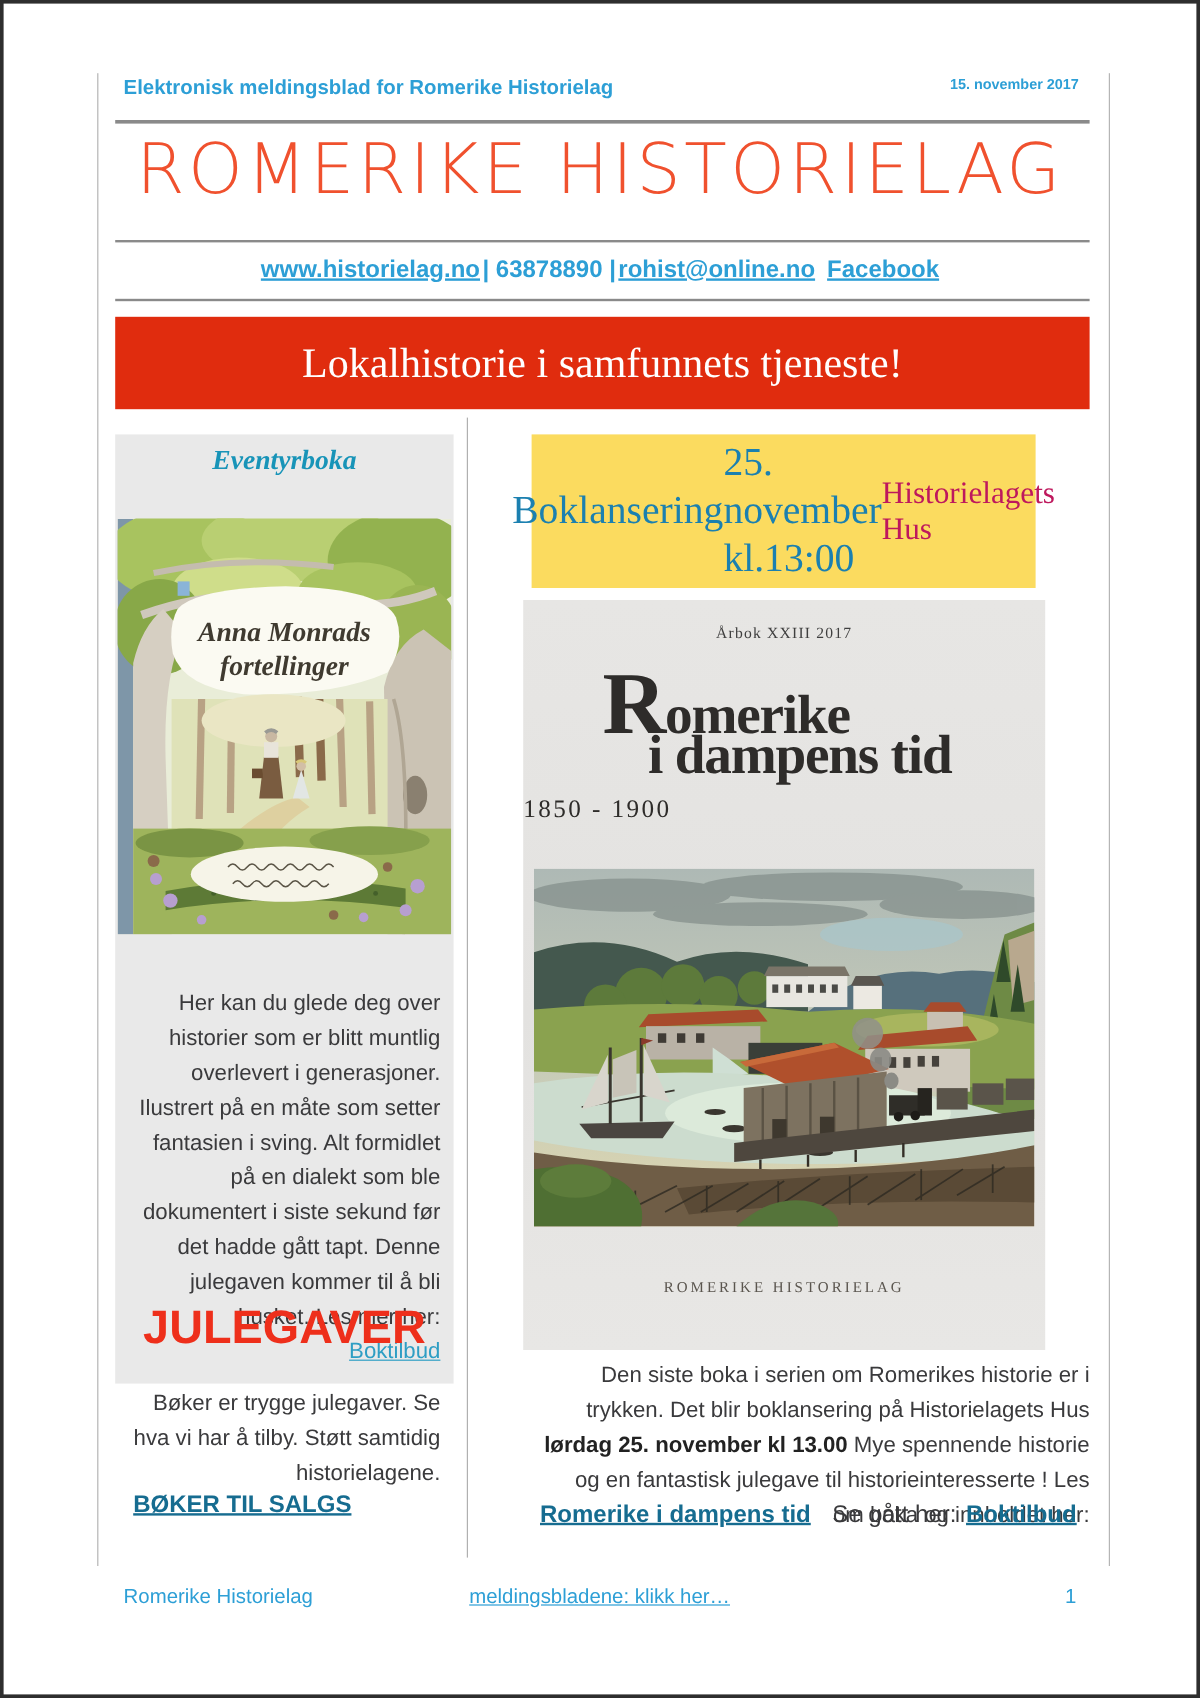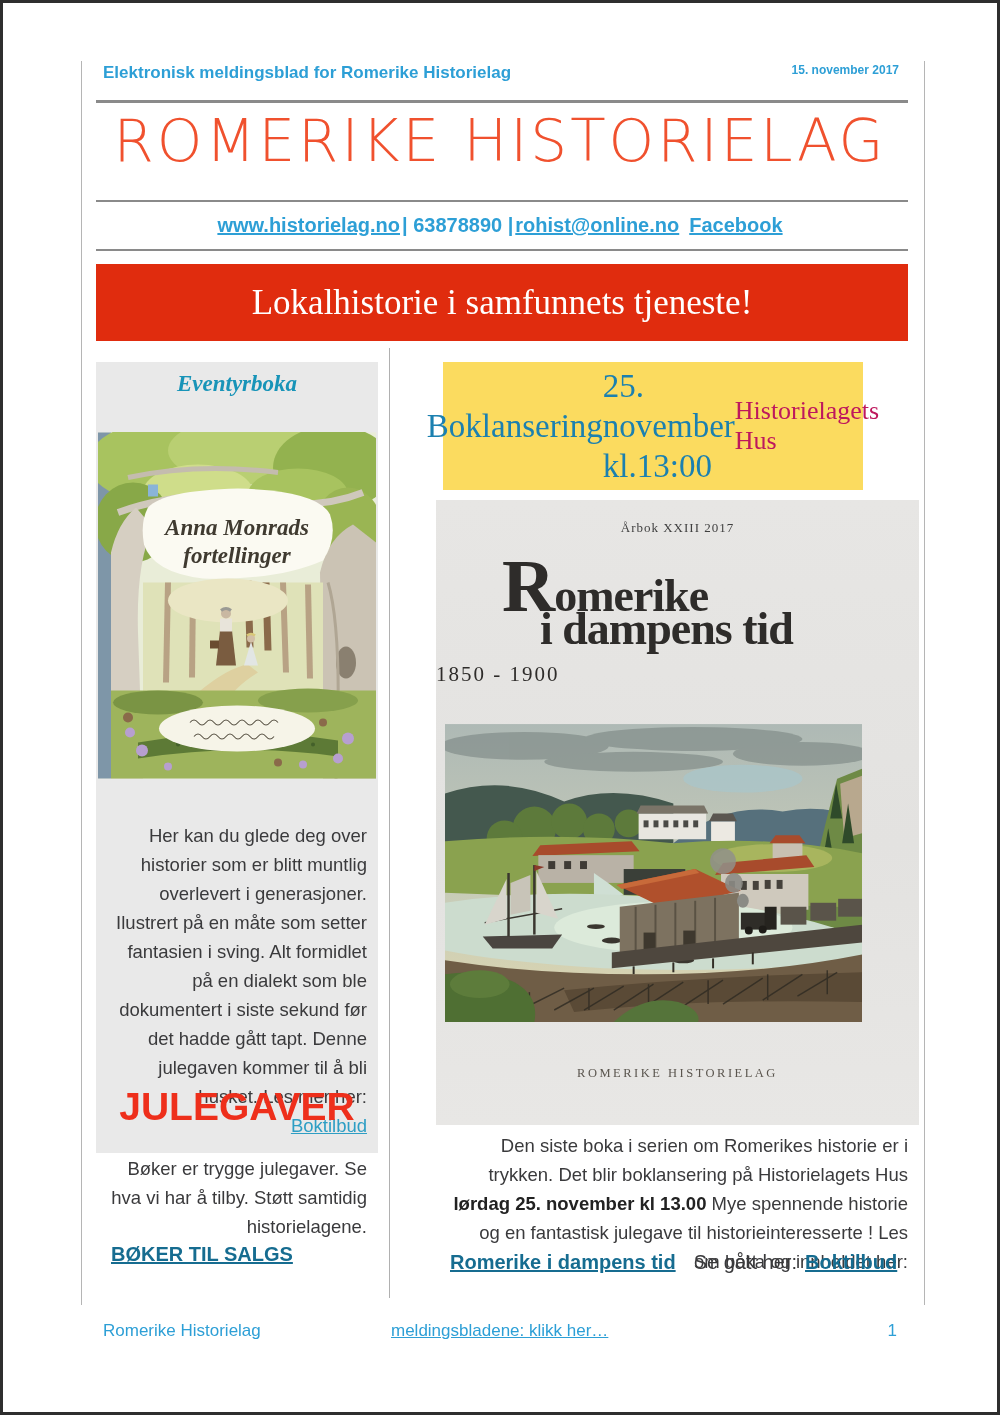--- a/index.html
+++ b/index.html
@@ -55,21 +55,21 @@
 
   .col-divider { left:386px; top:345px; width:1px; height:950px; background:#b0b0b0; }
 
   
   .event-box { left:440px; top:359px; width:420px; height:128px; background:#fbdb5f;
     display:flex; flex-direction:row; align-items:center; justify-content:center;
     font-family:"Liberation Serif", serif; }
   .event-l1, .event-l2 { font-size:33px; color:#1b80b0; line-height:40px; }
   .event-l3 { font-size:26px; color:#be185d; line-height:30px; }
 
-  .cover2 { left:433px; top:497px; width:483px; height:625px;
+  .cover2 { left:433px; top:497px; width:435px; height:625px;
     background:linear-gradient(180deg,#e7e6e4 0%,#e3e2e0 55%,#e8e7e5 100%); }
   .arbok-series { position:absolute; top:20px; left:0; width:100%; text-align:center;
     font-family:"Liberation Serif", serif; font-size:13px; letter-spacing:1px; color:#3f3f3f; }
   .bl-title { font-family:"Liberation Serif", serif; font-weight:bold; color:#2e2c2a; letter-spacing:-1px; }
   .bl-line1 { position:absolute; left:66px; top:44px; font-size:46px; }
   .bl-line1::first-letter { font-size:1.6em; }
   .bl-line2 { position:absolute; left:104px; top:102px; font-size:46px; }
   .arbok-years { position:absolute; top:162px; left:0; width:100%; 
     font-family:"Liberation Serif", serif; font-size:21px; letter-spacing:2px; color:#2e2c2a; }
   .painting { position:absolute; left:9px; top:218px; }

